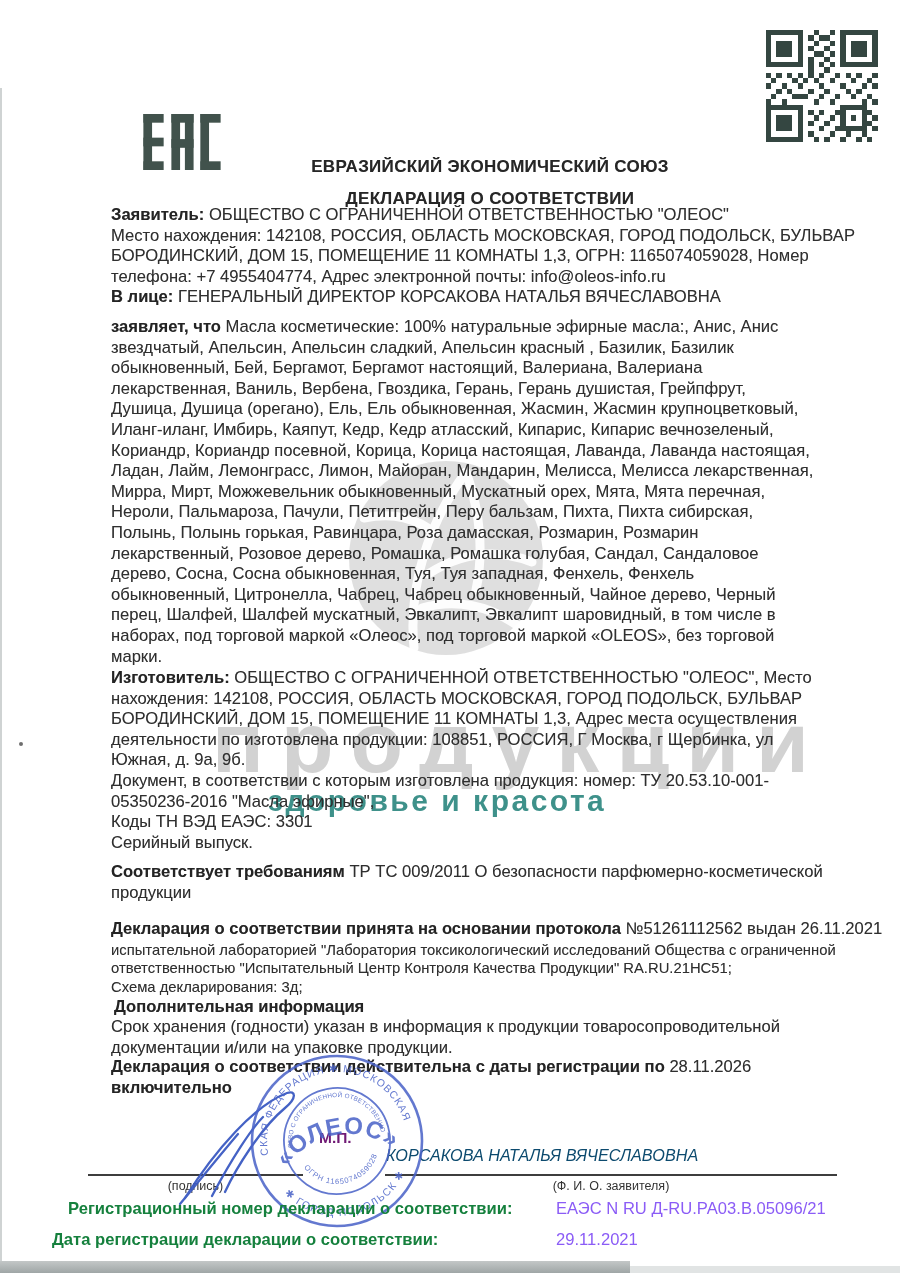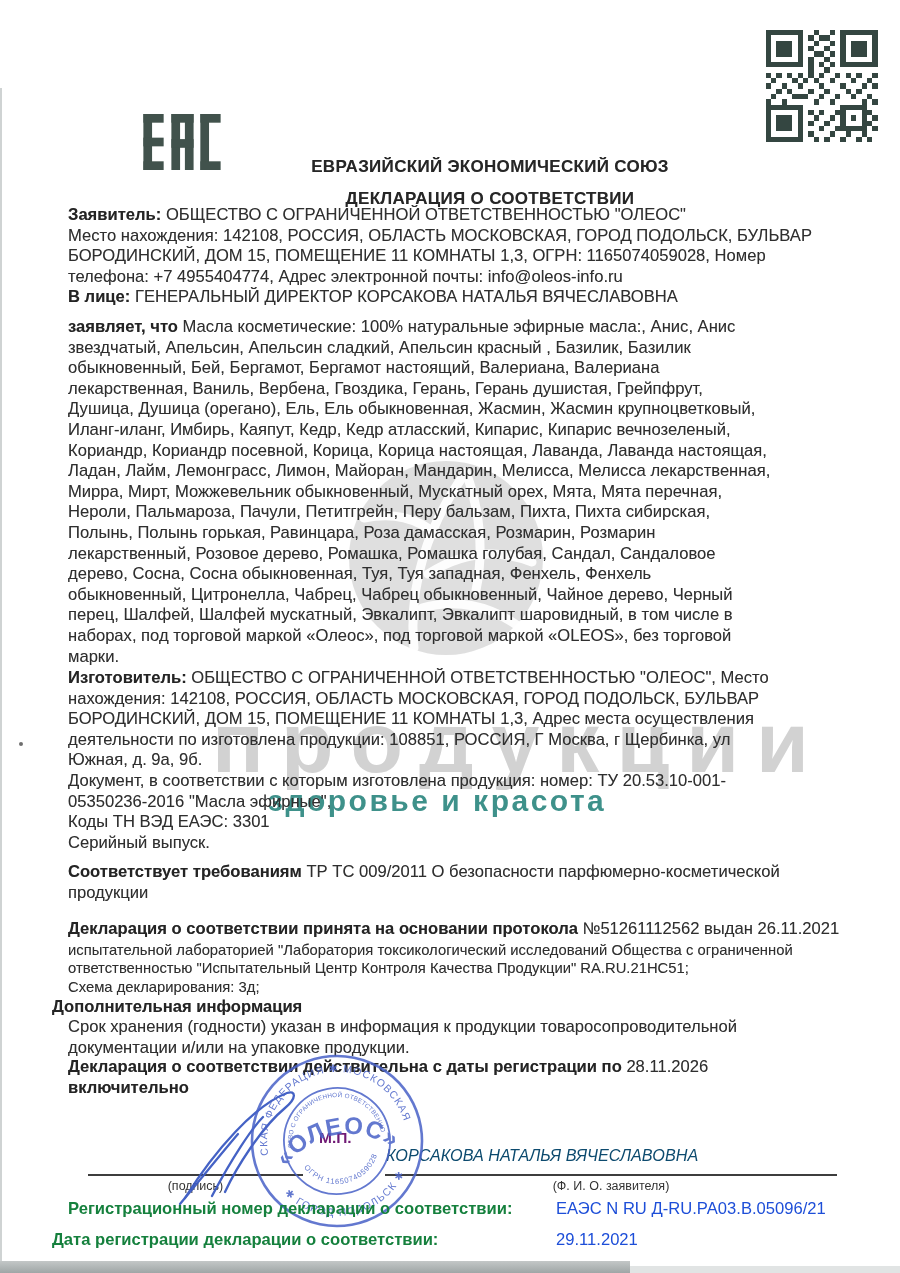--- a/index.html
+++ b/index.html
@@ -1,32 +1,32 @@
 <!DOCTYPE html>
 <html><head>
 <meta charset="utf-8">
 <style>
   html,body{margin:0;padding:0;background:#e8e8e8;}
   .page{position:relative;width:900px;height:1273px;background:#fff;overflow:hidden;
         font-family:"Liberation Sans",sans-serif;color:#2e2e2e;}
   .abs{position:absolute;}
   .ln{white-space:nowrap;font-size:16.6px;line-height:20.6px;height:20.6px;color:#2f2f2f;
-      text-shadow:0 0 .5px rgba(45,45,45,.35);}
+      text-shadow:0 0 .5px rgba(45,45,45,.35);margin-left:43px;}
   .b{font-weight:700;color:#242424;}
   .small .ln{font-size:14.8px;line-height:18.4px;height:18.4px;}
   .title{font-weight:700;font-size:17px;letter-spacing:.3px;color:#262626;text-align:center;
          width:800px;left:90px;text-shadow:0 0 .5px rgba(45,45,45,.35);margin-top:20px;}
   .wm-brand{font-weight:700;font-size:86px;letter-spacing:17px;color:#c6c6c6;opacity:.78;white-space:nowrap;}
   .wm-tag{font-weight:700;font-size:30px;letter-spacing:2.5px;color:#0f766e;opacity:.8;white-space:nowrap;}
   .caption{font-size:12.5px;color:#333;text-align:center;}
   .hline{height:2px;background:#3d3d3d;}
   .mp{font-weight:700;font-size:15.5px;color:#701a75;}
   .fio{font-size:16.2px;color:#0c4a6e;white-space:nowrap;font-style:italic;}
   .reg-label{font-weight:700;font-size:16.6px;color:#15803d;white-space:nowrap;}
-  .reg-value{font-size:16.6px;color:#1d4ed8;white-space:nowrap;}
+  .reg-value{font-size:16.6px;color:#8b5cf6;white-space:nowrap;}
   .validity .ln{line-height:21px;height:21px;}
   .speck{width:4px;height:4px;border-radius:50%;background:#4a4a4a;opacity:.8;}
 </style>
 </head>
 <body>
 
 <div class="page">
 
   <svg class="abs" style="left:344px;top:456px" width="204" height="204" viewBox="0 0 204 204">
     <circle cx="102" cy="102" r="97" fill="#c9c9c9" opacity="0.6"></circle>
@@ -141,21 +141,21 @@
 
   <div class="abs" style="left:68px;top:919px">
     <div class="ln"><span class="b">Декларация о соответствии принята на основании протокола</span><span> №51261112562 выдан 26.11.2021</span></div>
   </div>
   <div class="abs small" style="left:68px;top:941px">
       <div class="ln"><span class="b"></span><span>испытательной лабораторией "Лаборатория токсикологический исследований Общества с ограниченной</span></div>
       <div class="ln"><span class="b"></span><span>ответственностью "Испытательный Центр Контроля Качества Продукции" RA.RU.21HC51;</span></div>
       <div class="ln"><span class="b"></span><span>Схема декларирования: 3д;</span></div>
     </div>
 
-  <div class="abs ln b" style="left:52px;top:997px">Дополнительная информация</div>
+  <div class="abs ln b" style="left:71px;top:997px">Дополнительная информация</div>
   <div class="abs" style="left:68px;top:1017px">
       <div class="ln"><span class="b"></span><span>Срок хранения (годности) указан в информация к продукции товаросопроводительной</span></div>
       <div class="ln"><span class="b"></span><span>документации и/или на упаковке продукции.</span></div>
     </div>
 
   <div class="abs validity" style="left:68px;top:1056px">
       <div class="ln"><span class="b">Декларация о соответствии действительна с даты регистрации по</span><span> 28.11.2026</span></div>
       <div class="ln"><span class="b">включительно</span><span></span></div>
     </div>
 

